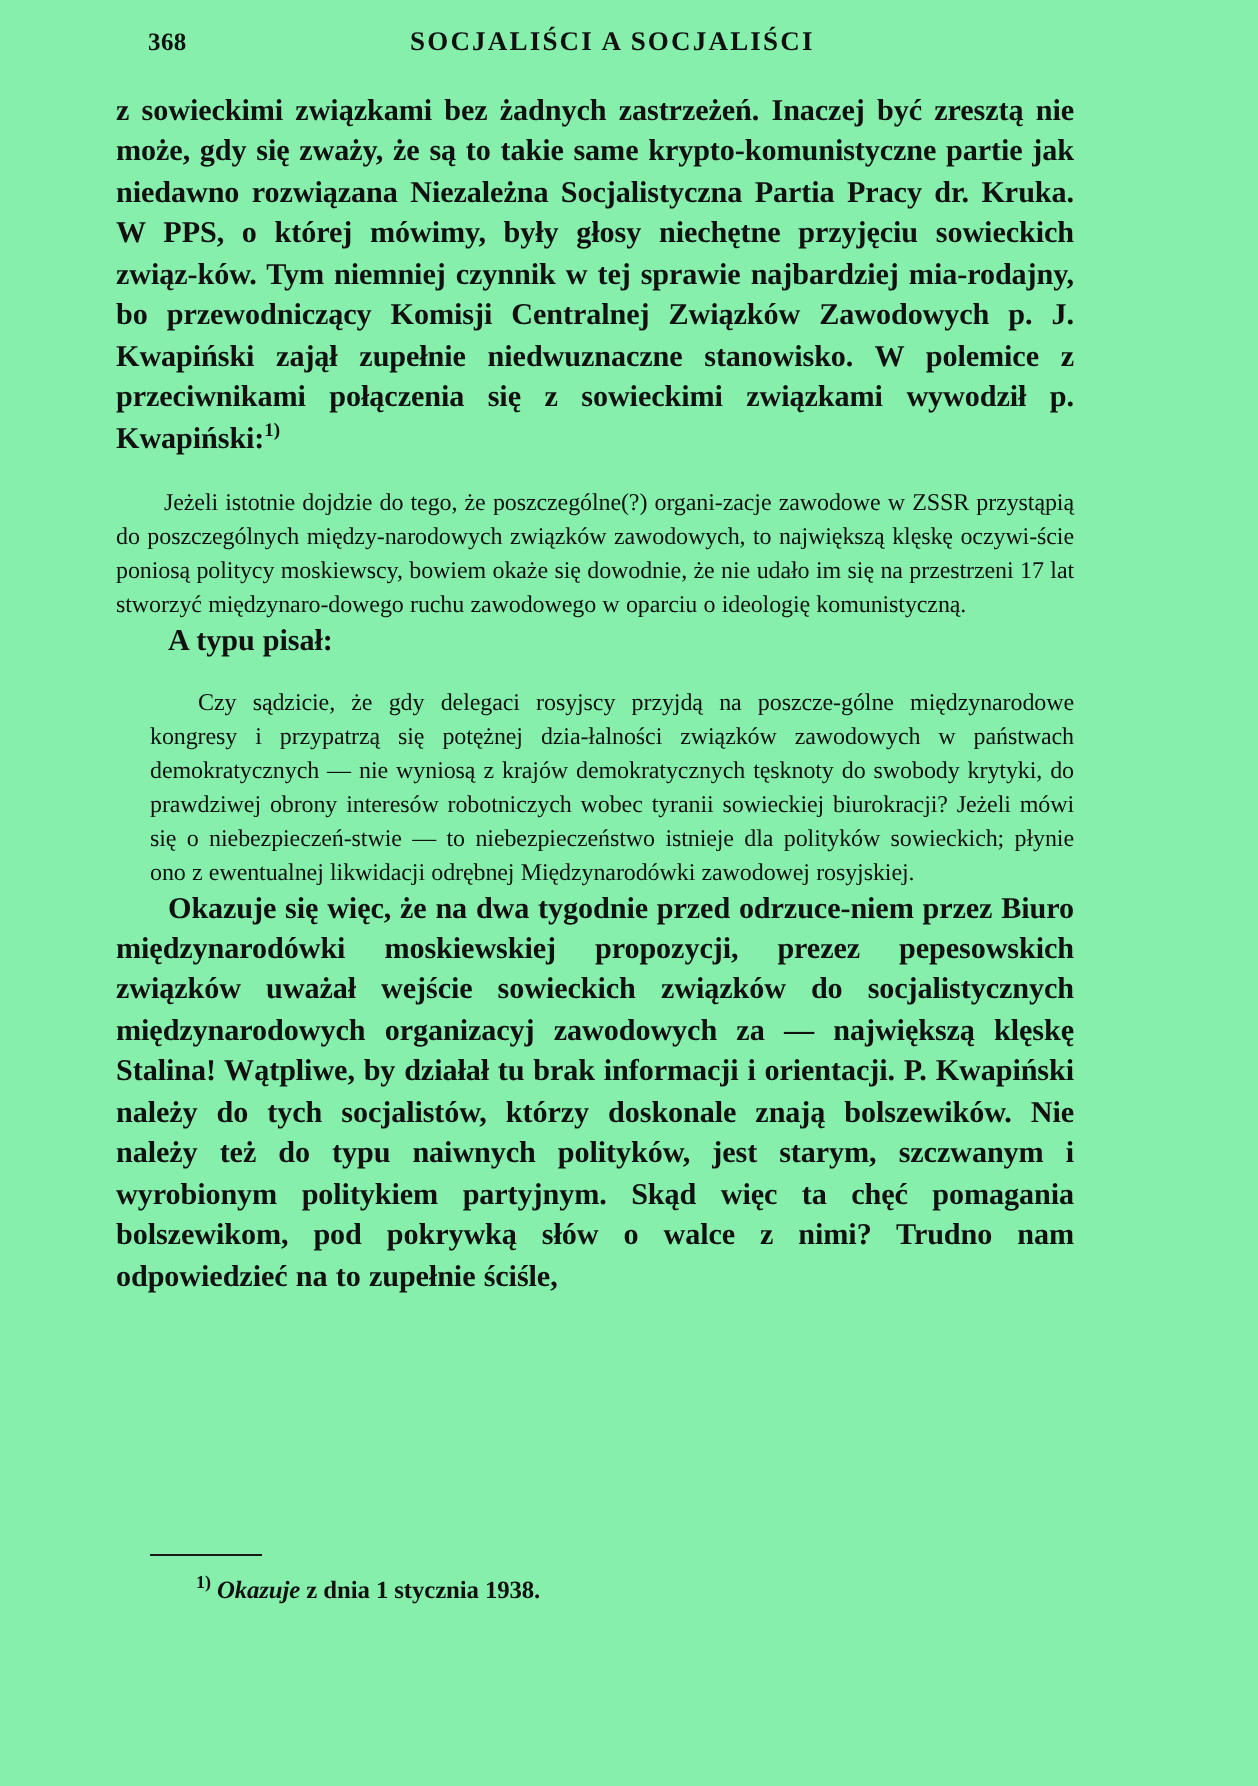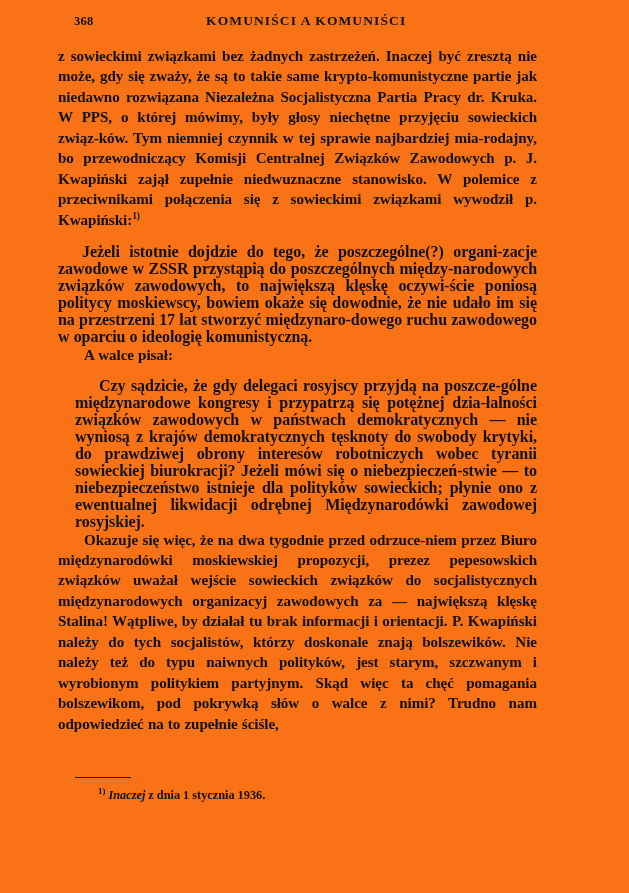--- a/index.html
+++ b/index.html
@@ -14,21 +14,21 @@
     position: relative;
     overflow: hidden;
     font-family: "Liberation Serif", "DejaVu Serif", serif;
     color: #111111;
     -webkit-font-smoothing: none;
   }
 
   .page {
     position: absolute;
     inset: 0;
-    background: #f97316;
+    background: #86efac;
   }
 
   
   .running-head {
     position: absolute;
     left: 74px;
     right: 76px;
     top: 14px;
     height: 20px;
     display: flex;
@@ -84,23 +84,23 @@
   .gap-before {
     margin-top: 13px;
   }
   .gap-before-sm {
     margin-top: 11px;
     margin-left: 17px;
   }
 
   
   .quote-par {
-    font-size: 16px;
+    font-size: 12px;
     line-height: 17.0px;
-    font-weight: 700;
+    font-weight: 400;
     letter-spacing: -0.05px;
     word-spacing: 0.2px;
     text-indent: 24px;
   }
 
   sup.fn {
     font-size: 9.5px;
     vertical-align: super;
     line-height: 0;
     font-weight: 700;
@@ -136,35 +136,35 @@
     font-weight: 700;
   }
 </style>
 </head>
 <body style="background-color: rgb(255, 255, 255); color: rgb(17, 17, 17);">
 
 <div class="page">
 
   <div class="running-head">
     <span class="folio">368</span>
-    <span class="head-title">KOMUNIŚCI A KOMUNIŚCI</span>
+    <span class="head-title">SOCJALIŚCI A SOCJALIŚCI</span>
   </div>
 
   <div class="column">
 
     <p class="body-par"><span>z sowieckimi związkami bez żadnych zastrzeżeń. Inaczej być zresztą nie może, gdy się zważy, że są to takie same krypto-komunistyczne partie jak niedawno rozwiązana Niezależna Socjalistyczna Partia Pracy dr. Kruka. W PPS, o której mówimy, były głosy niechętne przyjęciu sowieckich związ-ków. Tym niemniej czynnik w tej sprawie najbardziej mia-rodajny, bo przewodniczący Komisji Centralnej Związków Zawodowych p. J. Kwapiński zajął zupełnie niedwuznaczne stanowisko. W polemice z przeciwnikami połączenia się z sowieckimi związkami wywodził p. Kwapiński:</span><sup class="fn">1)</sup></p>
 
     <p class="quote-par gap-before">Jeżeli istotnie dojdzie do tego, że poszczególne(?) organi-zacje zawodowe w ZSSR przystąpią do poszczególnych między-narodowych związków zawodowych, to największą klęskę oczywi-ście poniosą politycy moskiewscy, bowiem okaże się dowodnie, że nie udało im się na przestrzeni 17 lat stworzyć międzynaro-dowego ruchu zawodowego w oparciu o ideologię komunistyczną.</p>
 
-    <p class="body-par indent gap-before">A walce pisał:</p>
+    <p class="body-par indent gap-before">A typu pisał:</p>
 
     <p class="quote-par gap-before-sm">Czy sądzicie, że gdy delegaci rosyjscy przyjdą na poszcze-gólne międzynarodowe kongresy i przypatrzą się potężnej dzia-łalności związków zawodowych w państwach demokratycznych — nie wyniosą z krajów demokratycznych tęsknoty do swobody krytyki, do prawdziwej obrony interesów robotniczych wobec tyranii sowieckiej biurokracji? Jeżeli mówi się o niebezpieczeń-stwie — to niebezpieczeństwo istnieje dla polityków sowieckich; płynie ono z ewentualnej likwidacji odrębnej Międzynarodówki zawodowej rosyjskiej.</p>
 
     <p class="body-par indent gap-before">Okazuje się więc, że na dwa tygodnie przed odrzuce-niem przez Biuro międzynarodówki moskiewskiej propozycji, prezez pepesowskich związków uważał wejście sowieckich związków do socjalistycznych międzynarodowych organizacyj zawodowych za — największą klęskę Stalina! Wątpliwe, by działał tu brak informacji i orientacji. P. Kwapiński należy do tych socjalistów, którzy doskonale znają bolszewików. Nie należy też do typu naiwnych polityków, jest starym, szczwanym i wyrobionym politykiem partyjnym. Skąd więc ta chęć pomagania bolszewikom, pod pokrywką słów o walce z nimi? Trudno nam odpowiedzieć na to zupełnie ściśle,</p>
 
   </div>
 
   <div class="footnote-area">
     <div class="footnote-rule"></div>
-    <p class="footnote"><span class="fn-marker">1)</span> <span class="src">Inaczej</span><span> z dnia 1 stycznia 1936.</span></p>
+    <p class="footnote"><span class="fn-marker">1)</span> <span class="src">Okazuje</span><span> z dnia 1 stycznia 1938.</span></p>
   </div>
 
 </div>
 
 </body></html>

